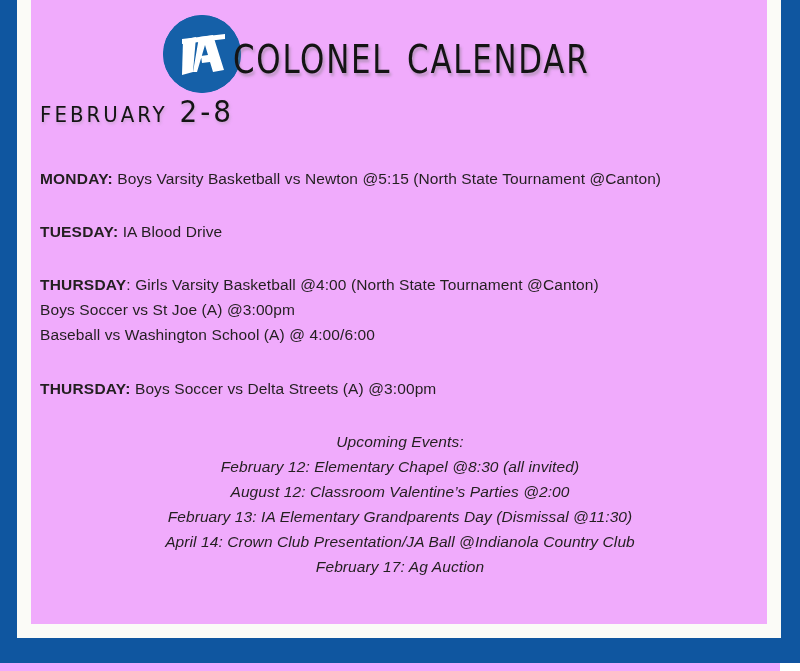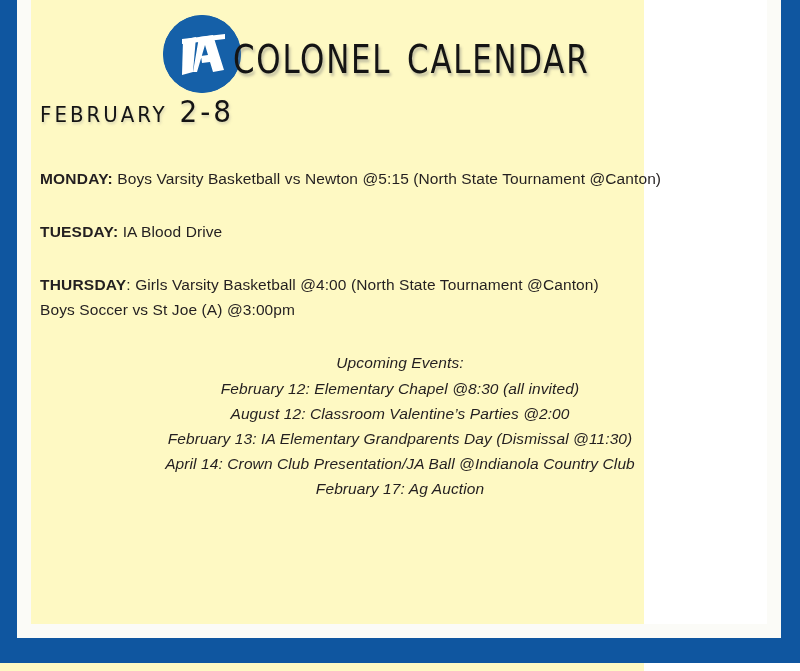--- a/index.html
+++ b/index.html
@@ -11,23 +11,23 @@
     width: 800px;
     height: 671px;
     background: #ffffff;
     font-family: "Liberation Sans", sans-serif;
     overflow: hidden;
   }
 
   
   .flyer {
     position: relative;
-    width: 644px;
+    width: 780px;
     height: 671px;
-    background: #fef9c3;
+    background: #f0abfc;
     box-sizing: border-box;
   }
   .frame-left,
   .frame-right,
   .frame-bottom {
     position: absolute;
     background: #0f56a0;
   }
   .frame-left  { left: 0;   top: 0;    width: 17px;  height: 663px; }
   .frame-right { left: 781px; top: 0;  width: 19px;  height: 663px; }
@@ -176,20 +176,24 @@
     <div class="schedule">
         <div class="day-block">
           <div class="day-line"><span class="day-label">MONDAY:</span> <span>Boys Varsity Basketball vs Newton @5:15 (North State Tournament @Canton)</span></div>
         </div>
         <div class="day-block">
           <div class="day-line"><span class="day-label">TUESDAY:</span> <span>IA Blood Drive</span></div>
         </div>
         <div class="day-block">
           <div class="day-line"><span class="day-label">THURSDAY</span><span>:</span> <span>Girls Varsity Basketball @4:00 (North State Tournament @Canton)</span></div>
           <div class="day-line"><span>Boys Soccer vs St Joe (A) @3:00pm</span></div>
+          <div class="day-line"><span>Baseball vs Washington School (A) @ 4:00/6:00</span></div>
+        </div>
+        <div class="day-block">
+          <div class="day-line"><span class="day-label">THURSDAY:</span> <span>Boys Soccer vs Delta Streets (A) @3:00pm</span></div>
         </div>
       </div>
 
     <div class="upcoming">
       <div class="upcoming-heading">Upcoming Events:</div>
       <div>
           <div class="upcoming-line">February 12: Elementary Chapel @8:30 (all invited)</div>
           <div class="upcoming-line">August 12: Classroom Valentine’s Parties @2:00</div>
           <div class="upcoming-line">February 13: IA Elementary Grandparents Day (Dismissal @11:30)</div>
           <div class="upcoming-line">April 14: Crown Club Presentation/JA Ball @Indianola Country Club</div>

